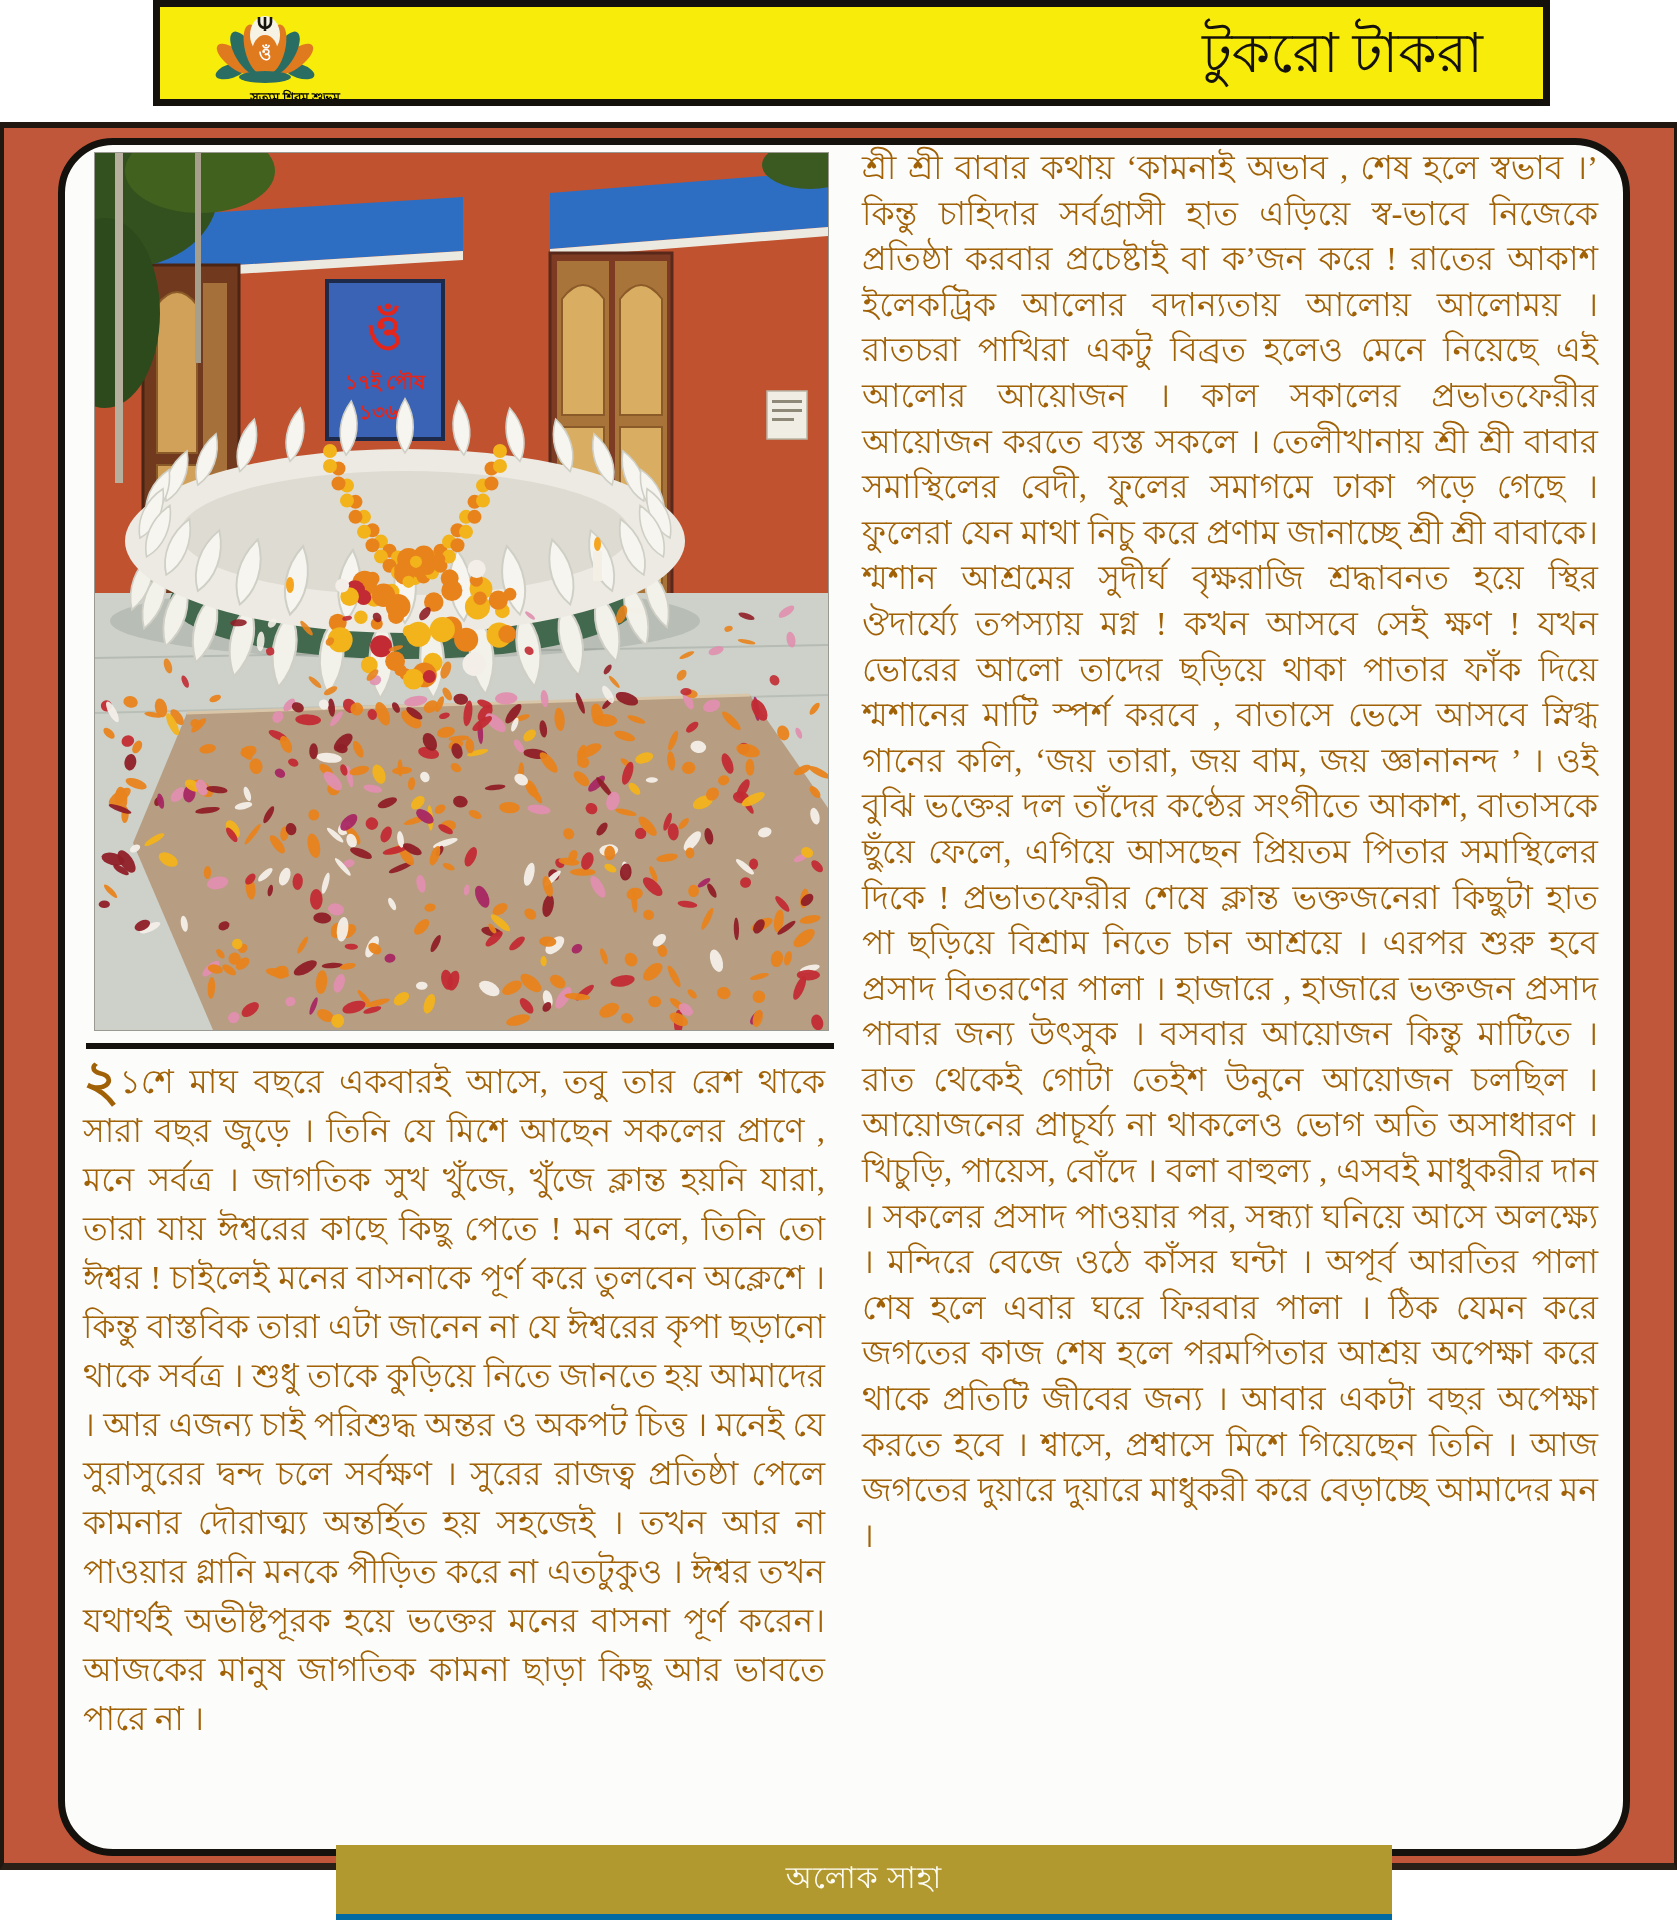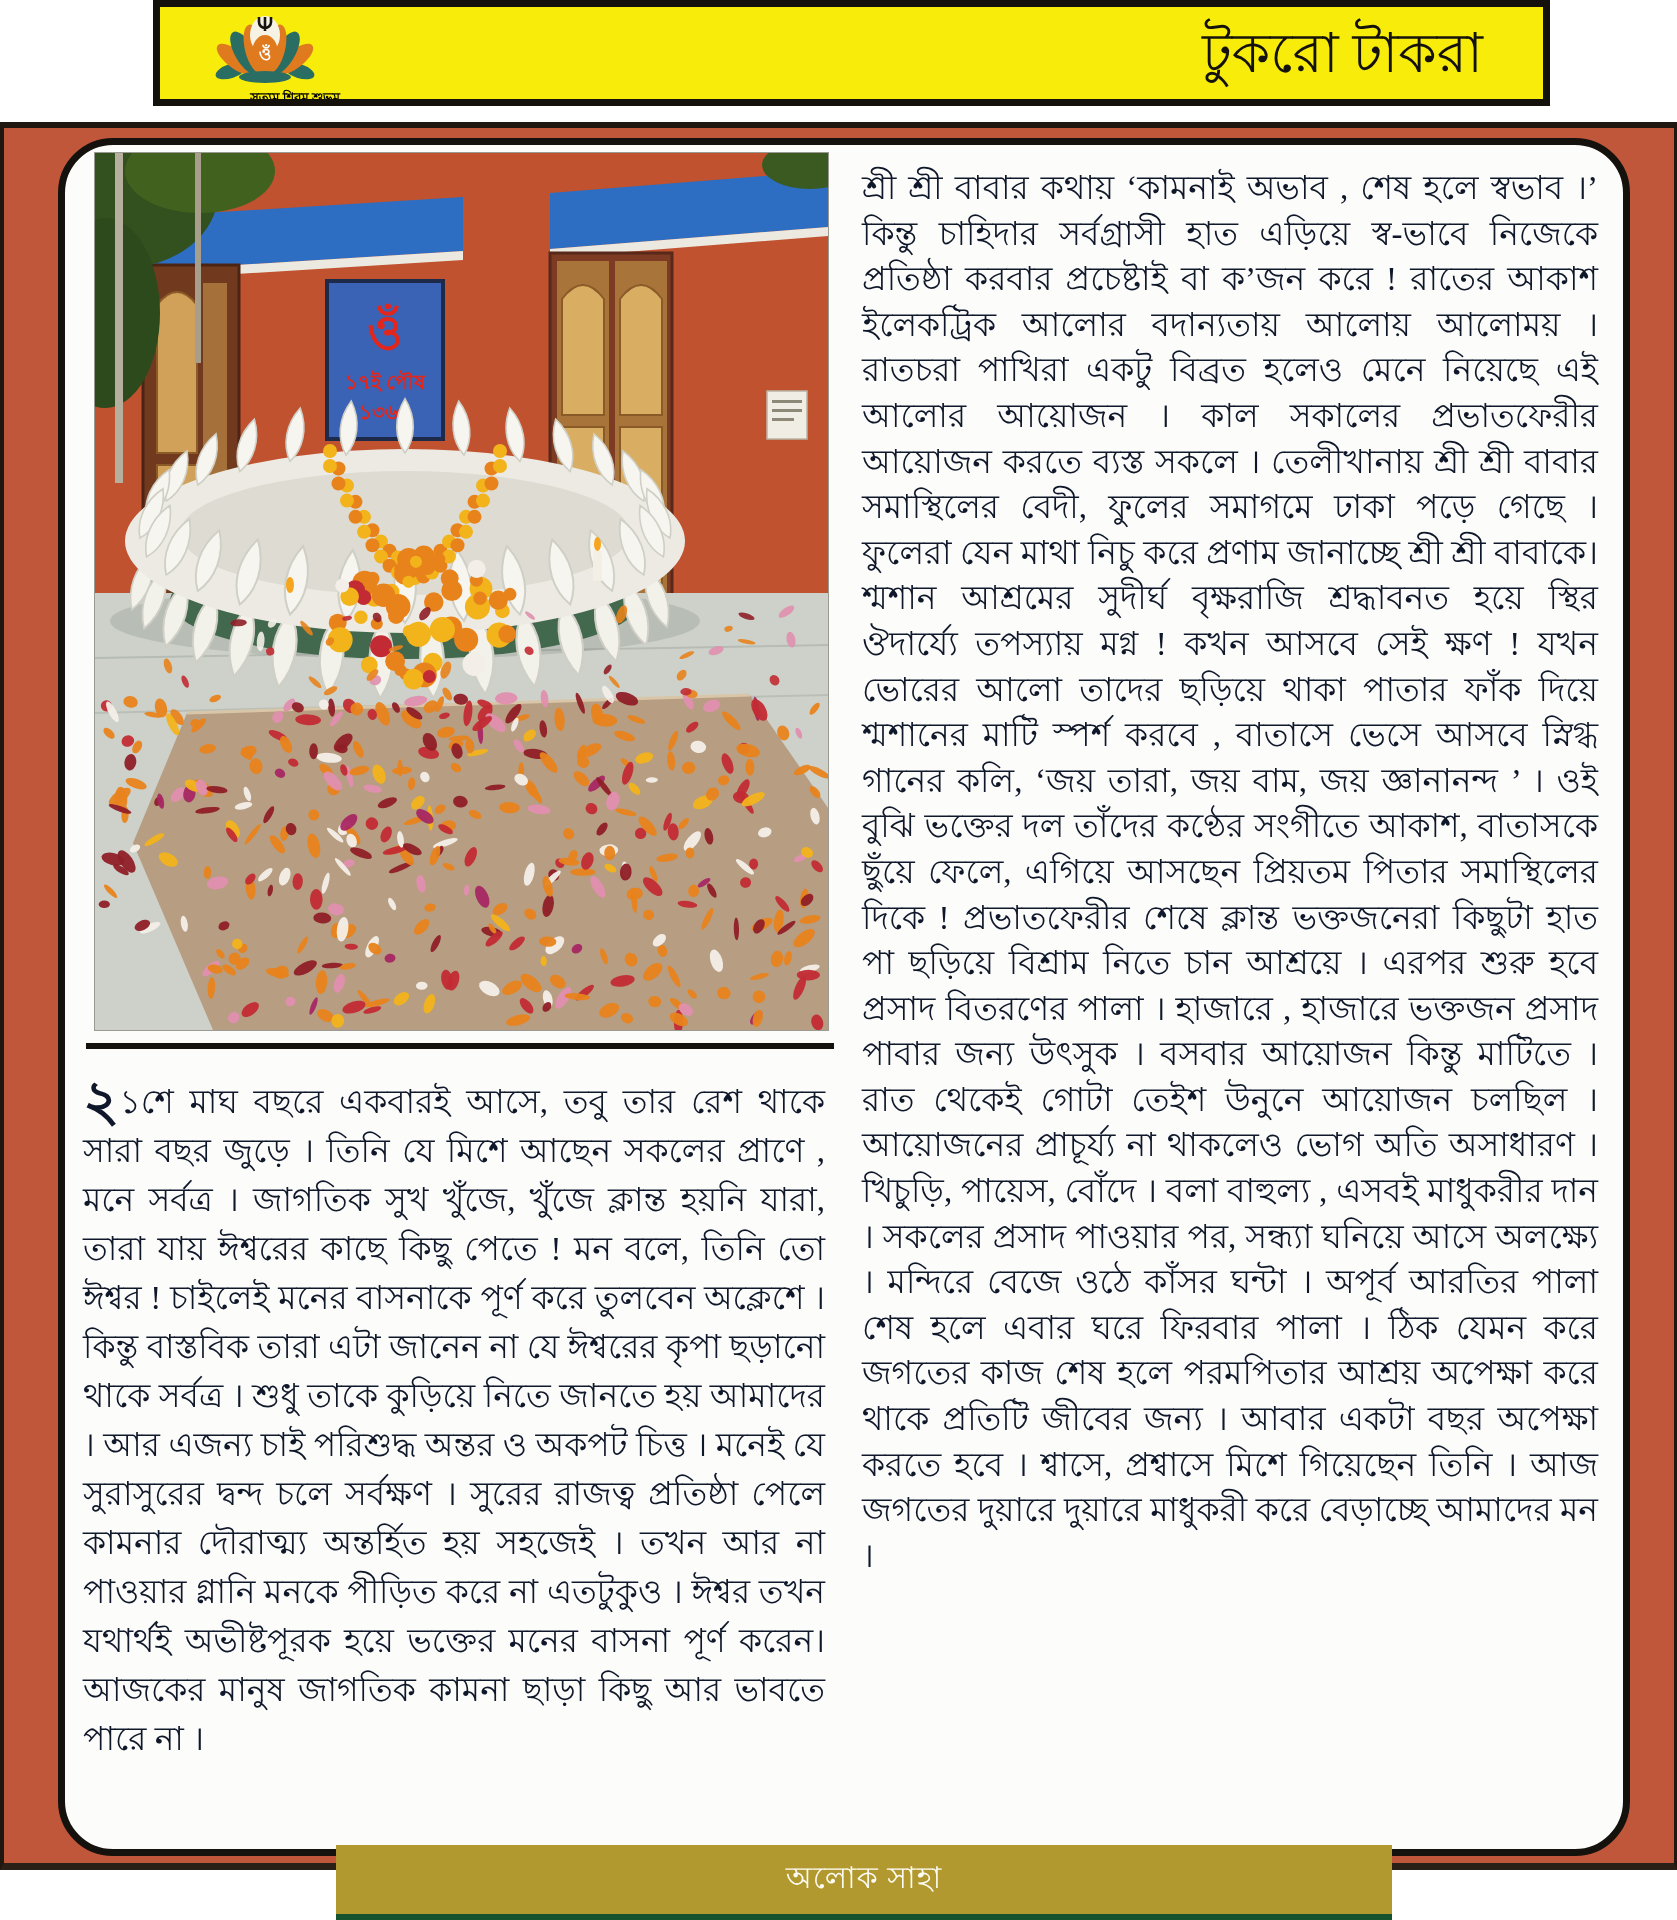--- a/index.html
+++ b/index.html
@@ -22,29 +22,29 @@
     color:#000000;white-space:nowrap;text-align:right;}
 
   .card{position:absolute;left:58px;top:138px;width:1572px;height:1718px;
     background:#fcfcfa;border:7px solid #15120d;border-radius:55px;box-sizing:border-box;z-index:1;}
 
   .photo{position:absolute;left:95px;top:153px;width:733px;height:877px;z-index:2;
     outline:1px solid #9a9a93;}
 
   .divider{position:absolute;left:86px;top:1043px;width:748px;height:6px;background:#15120d;z-index:2;}
 
-  .article-text{color:#0f172a;text-align:justify;z-index:2;margin-top:20px;}
+  .article-text{color:#a16207;text-align:justify;z-index:2;}
   .left-col{position:absolute;left:83px;top:1058px;width:742px;height:772px;
     font-size:33px;line-height:49px;}
   .dropcap{font-size:56px;font-weight:700;line-height:38px;vertical-align:-7px;}
   .right-col{position:absolute;left:862px;top:146px;width:736px;height:1586px;
     font-size:33px;line-height:45.6px;}
 
   .footer-bar{position:absolute;left:336px;top:1845px;width:1056px;height:75px;
-    background:#b2992f;border-bottom:6px solid #14532d;box-sizing:border-box;z-index:6;
+    background:#b2992f;border-bottom:6px solid #0369a1;box-sizing:border-box;z-index:6;
     display:flex;align-items:center;justify-content:center;}
   .footer-bar span{color:#fdfdf6;font-size:30px;letter-spacing:1px;}
 </style>
 </head>
 <body>
 
 <div class="page">
 
   <div class="orange-panel"></div>
 

